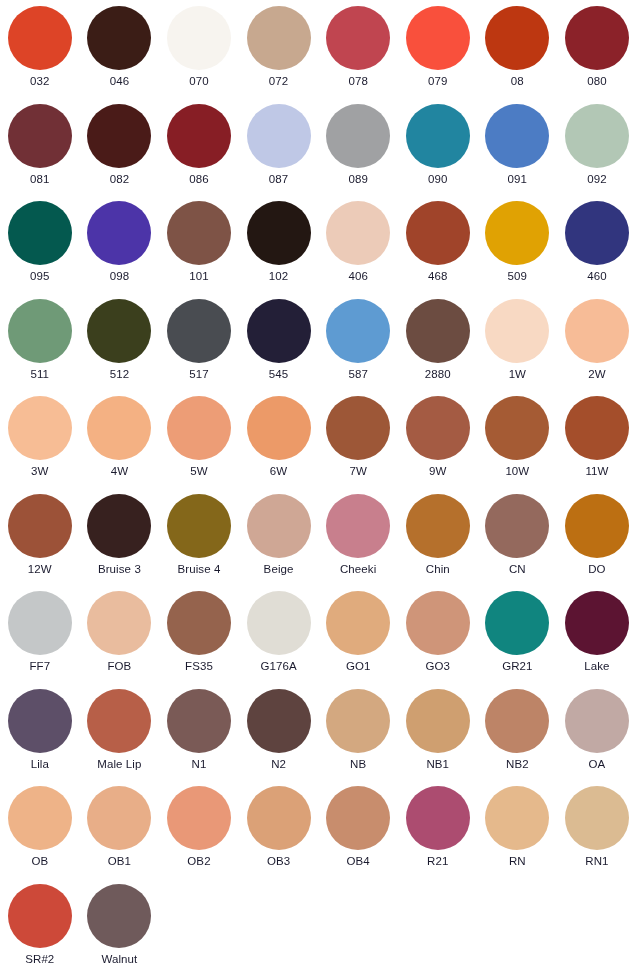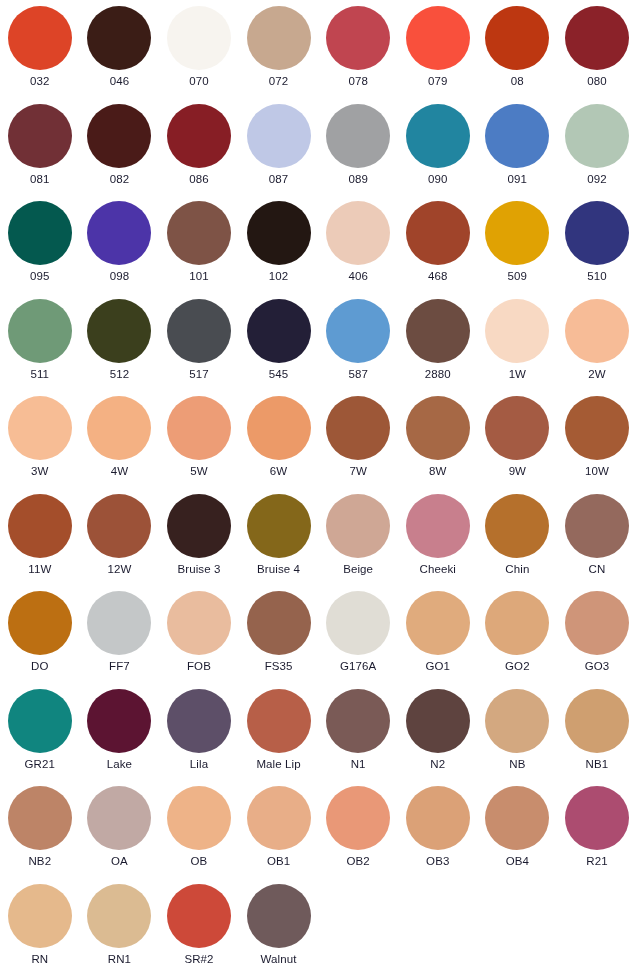--- a/index.html
+++ b/index.html
@@ -138,21 +138,21 @@
     <div class="swatch-cell">
       <span class="swatch-dot" style="background-color: rgb(160, 68, 42);"></span>
       <span class="swatch-label">468</span>
     </div>
     <div class="swatch-cell">
       <span class="swatch-dot" style="background-color: rgb(224, 162, 3);"></span>
       <span class="swatch-label">509</span>
     </div>
     <div class="swatch-cell">
       <span class="swatch-dot" style="background-color: rgb(49, 53, 126);"></span>
-      <span class="swatch-label">510</span>
+      <span class="swatch-label">460</span>
     </div>
     <div class="swatch-cell">
       <span class="swatch-dot" style="background-color: rgb(111, 154, 119);"></span>
       <span class="swatch-label">511</span>
     </div>
     <div class="swatch-cell">
       <span class="swatch-dot" style="background-color: rgb(59, 63, 29);"></span>
       <span class="swatch-label">512</span>
     </div>
     <div class="swatch-cell">
@@ -193,24 +193,20 @@
     </div>
     <div class="swatch-cell">
       <span class="swatch-dot" style="background-color: rgb(236, 154, 104);"></span>
       <span class="swatch-label">6W</span>
     </div>
     <div class="swatch-cell">
       <span class="swatch-dot" style="background-color: rgb(157, 87, 55);"></span>
       <span class="swatch-label">7W</span>
     </div>
     <div class="swatch-cell">
-      <span class="swatch-dot" style="background-color: rgb(166, 104, 69);"></span>
-      <span class="swatch-label">8W</span>
-    </div>
-    <div class="swatch-cell">
       <span class="swatch-dot" style="background-color: rgb(164, 91, 67);"></span>
       <span class="swatch-label">9W</span>
     </div>
     <div class="swatch-cell">
       <span class="swatch-dot" style="background-color: rgb(165, 91, 52);"></span>
       <span class="swatch-label">10W</span>
     </div>
     <div class="swatch-cell">
       <span class="swatch-dot" style="background-color: rgb(164, 78, 43);"></span>
       <span class="swatch-label">11W</span>
@@ -259,24 +255,20 @@
       <span class="swatch-dot" style="background-color: rgb(149, 99, 77);"></span>
       <span class="swatch-label">FS35</span>
     </div>
     <div class="swatch-cell">
       <span class="swatch-dot" style="background-color: rgb(224, 221, 213);"></span>
       <span class="swatch-label">G176A</span>
     </div>
     <div class="swatch-cell">
       <span class="swatch-dot" style="background-color: rgb(224, 171, 125);"></span>
       <span class="swatch-label">GO1</span>
-    </div>
-    <div class="swatch-cell">
-      <span class="swatch-dot" style="background-color: rgb(221, 168, 122);"></span>
-      <span class="swatch-label">GO2</span>
     </div>
     <div class="swatch-cell">
       <span class="swatch-dot" style="background-color: rgb(207, 149, 121);"></span>
       <span class="swatch-label">GO3</span>
     </div>
     <div class="swatch-cell">
       <span class="swatch-dot" style="background-color: rgb(16, 133, 127);"></span>
       <span class="swatch-label">GR21</span>
     </div>
     <div class="swatch-cell">

